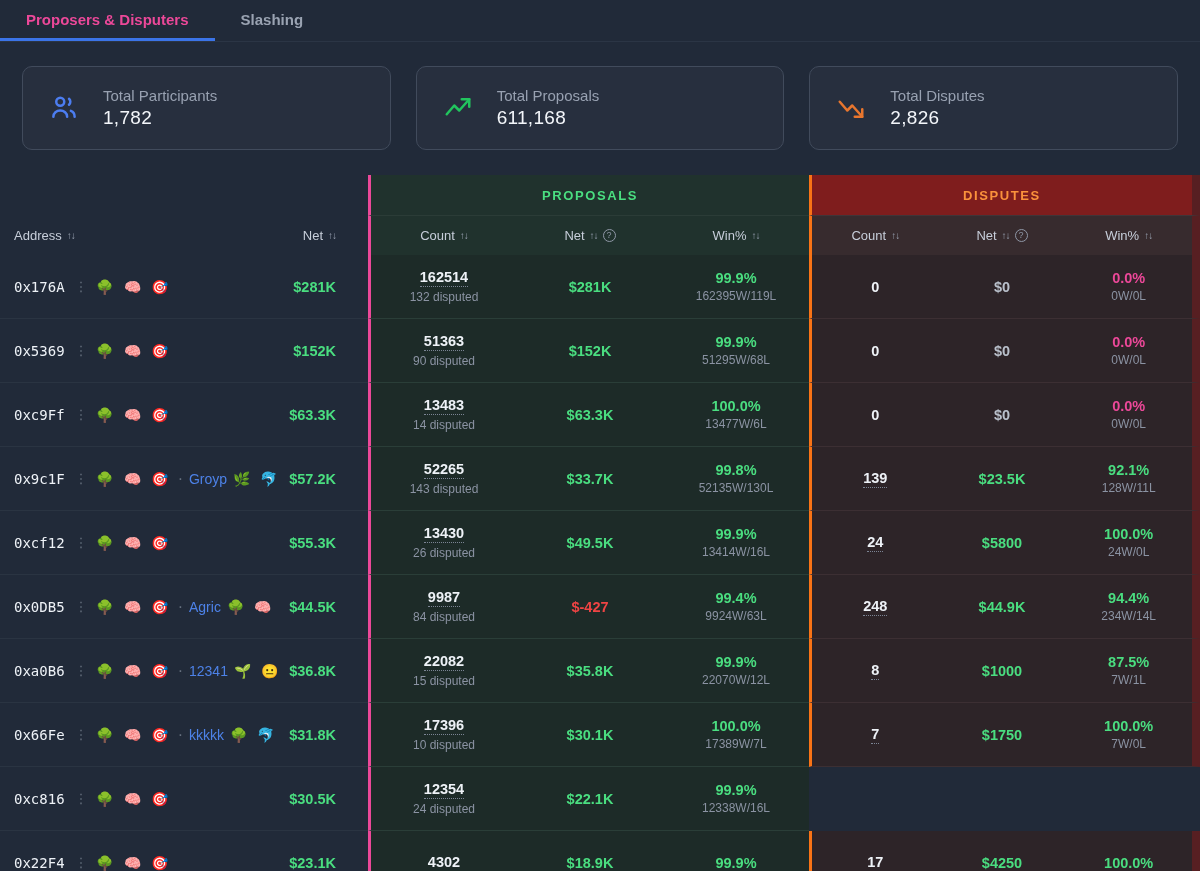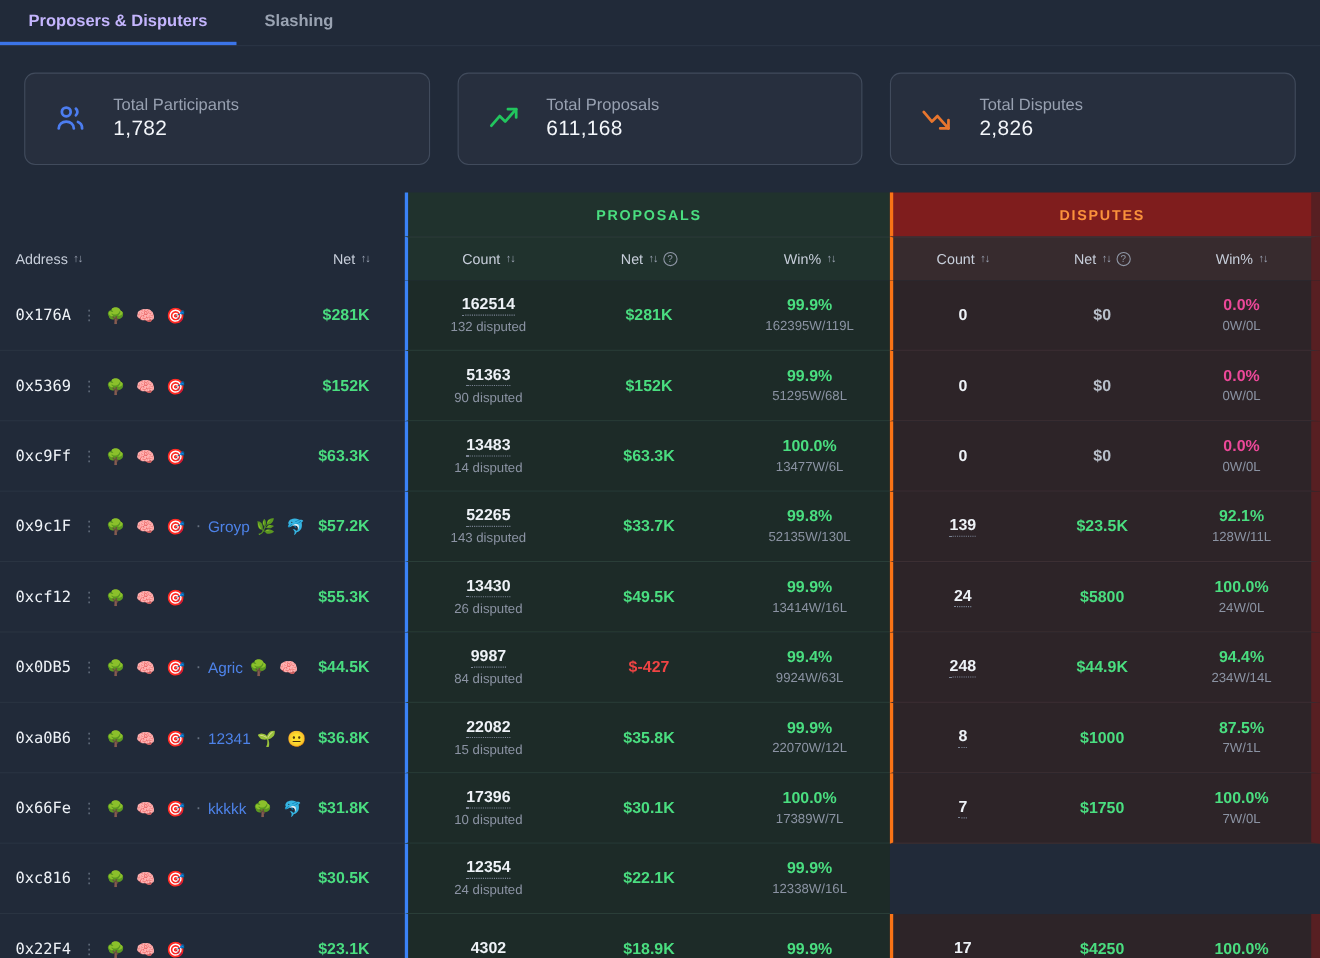--- a/index.html
+++ b/index.html
@@ -6,32 +6,32 @@
   html,body { background:#161d28; }
   #app {
     position:relative; width:1200px; height:871px; overflow:hidden;
     background:#212a39; font-family:"Liberation Sans", sans-serif;
     color:#e8edf4;
   }
   
   .tabbar { height:42px; display:flex; align-items:stretch; border-bottom:1px solid #2b3545; }
   .tab { display:flex; align-items:center; padding:0 26px; font-size:15px; font-weight:700;
          color:#9aa3b2; cursor:pointer; border-bottom:3px solid transparent; }
-  .tab.active { color:#c4b5fd; border-bottom-color:#3b74e8; }
+  .tab.active { color:#ec4899; border-bottom-color:#3b74e8; }
   
   .stats { display:flex; gap:25px; padding:24px 22px 25px 22px; }
   .card { flex:1; height:84px; background:#272f3e; border:1px solid #414b5c; border-radius:10px;
           display:flex; align-items:center; padding:0 26px; gap:24px; }
   .card svg { width:30px; height:30px; flex:0 0 auto; }
   .card-label { font-size:15px; color:#98a1b1; }
   .card-value { font-size:19px; font-weight:400; color:#f3f6fa; margin-top:3px; letter-spacing:.3px; }
   
   .tline { display:flex; }
   .sec-left  { width:368px; }
-  .sec-props { width:441px; border-left:3px solid #3b82f6; background:#1d2b28; }
+  .sec-props { width:441px; border-left:3px solid #ec4899; background:#1d2b28; }
   .sec-disp  { flex:1; border-left:3px solid #f97316; border-right:8px solid #571f22; background:#2d2428; }
   .thead-group { height:40px; }
   .thead-group .sec-props { background:#20322d; }
   .thead-group .sec-disp  { background:#7f1d1d; }
   .group-label { height:100%; display:flex; align-items:center; justify-content:center;
                  font-size:13px; font-weight:700; letter-spacing:1.6px; }
   .group-label.props { color:#4ade80; }
   .group-label.disp  { color:#fb923c; }
   .thead-cols { height:40px; font-size:13px; color:#c7ceda; }
   .thead-cols .sec-props { background:#20322d; }

